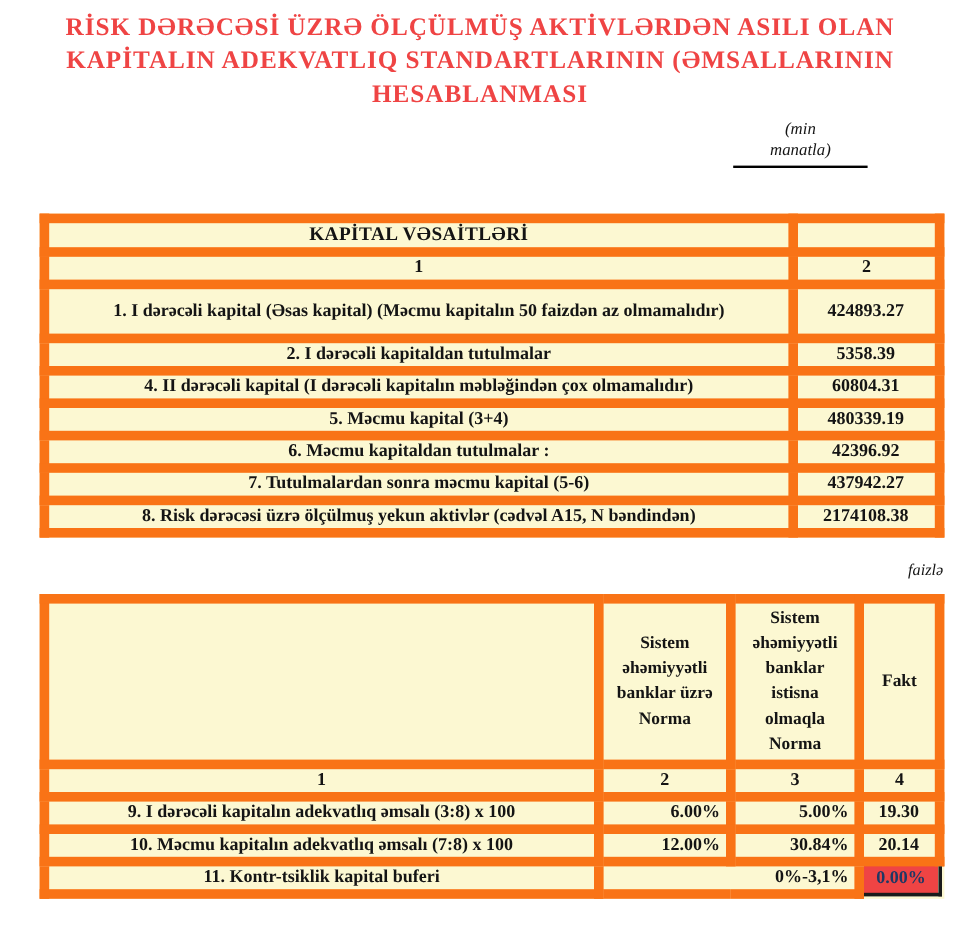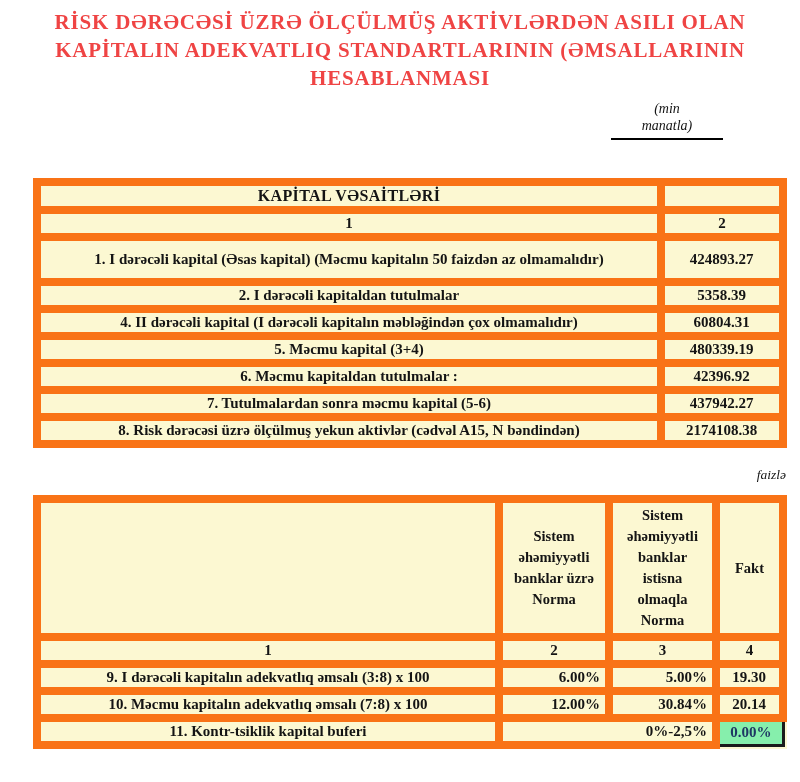--- a/index.html
+++ b/index.html
@@ -62,21 +62,21 @@
   tr.h24 { height:24px; }
   tr.h45 { height:45px; }
   tr.h23 { height:23px; }
   tr.hHead { height:138px; }
 
   #ratio-table .col-head {
     text-align:center; font-size:14.5px; line-height:21px; padding:2px 4px;
   }
 
   .fakt-highlight {
-    background:#86efac;
+    background:#ef4444;
     color:#1F3864;
     border:2.5px solid #17365D;
     text-align:center;
     font-size:15px;
   }
 </style>
 </head>
 <body>
 
 <div class="doc-title">
@@ -164,17 +164,17 @@
     <td class="val-right">19.30</td>
   </tr>
   <tr class="h23">
     <td class="row-label">10. Məcmu kapitalın adekvatlıq əmsalı (7:8) x 100</td>
     <td class="val-center">12.00%</td>
     <td class="val-center">30.84%</td>
     <td class="val-right">20.14</td>
   </tr>
   <tr class="h23">
     <td class="row-label">11. Kontr-tsiklik kapital buferi</td>
-    <td class="val-center" colspan="2">0%-2,5%</td>
+    <td class="val-center" colspan="2">0%-3,1%</td>
     <td class="fakt-highlight">0.00%</td>
   </tr>
 </tbody>
   </table>
 
 </body></html>

